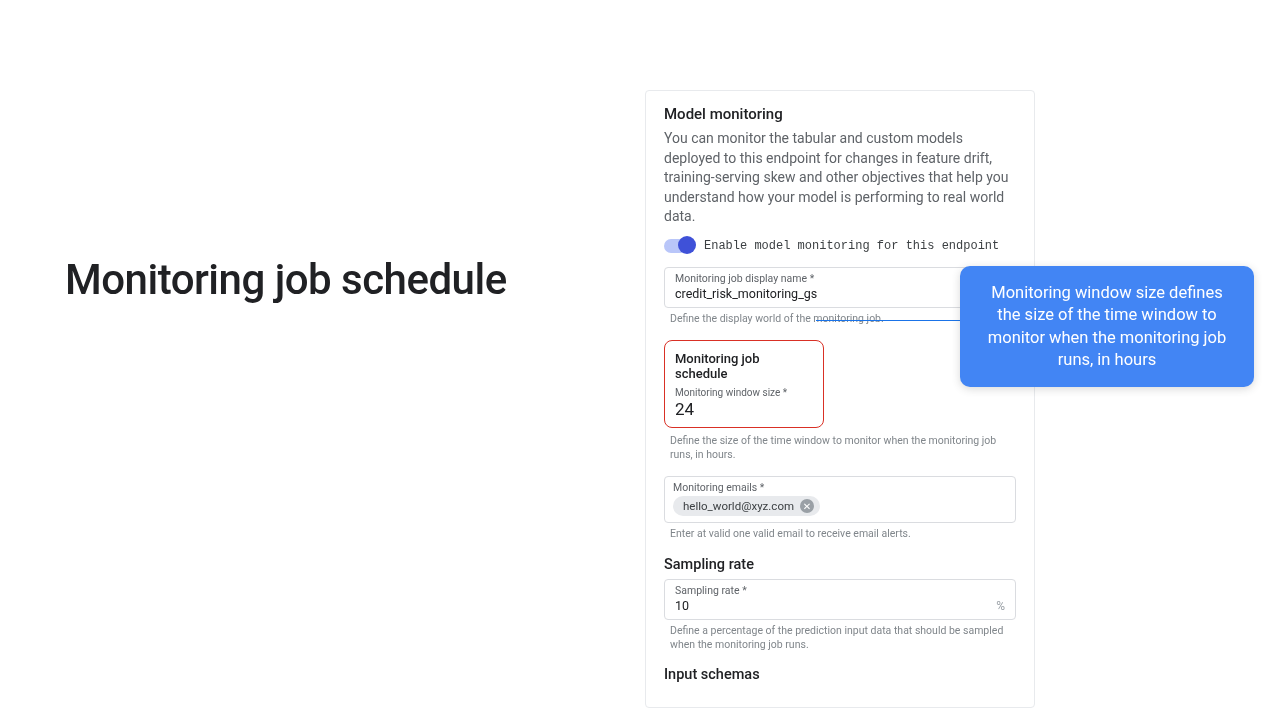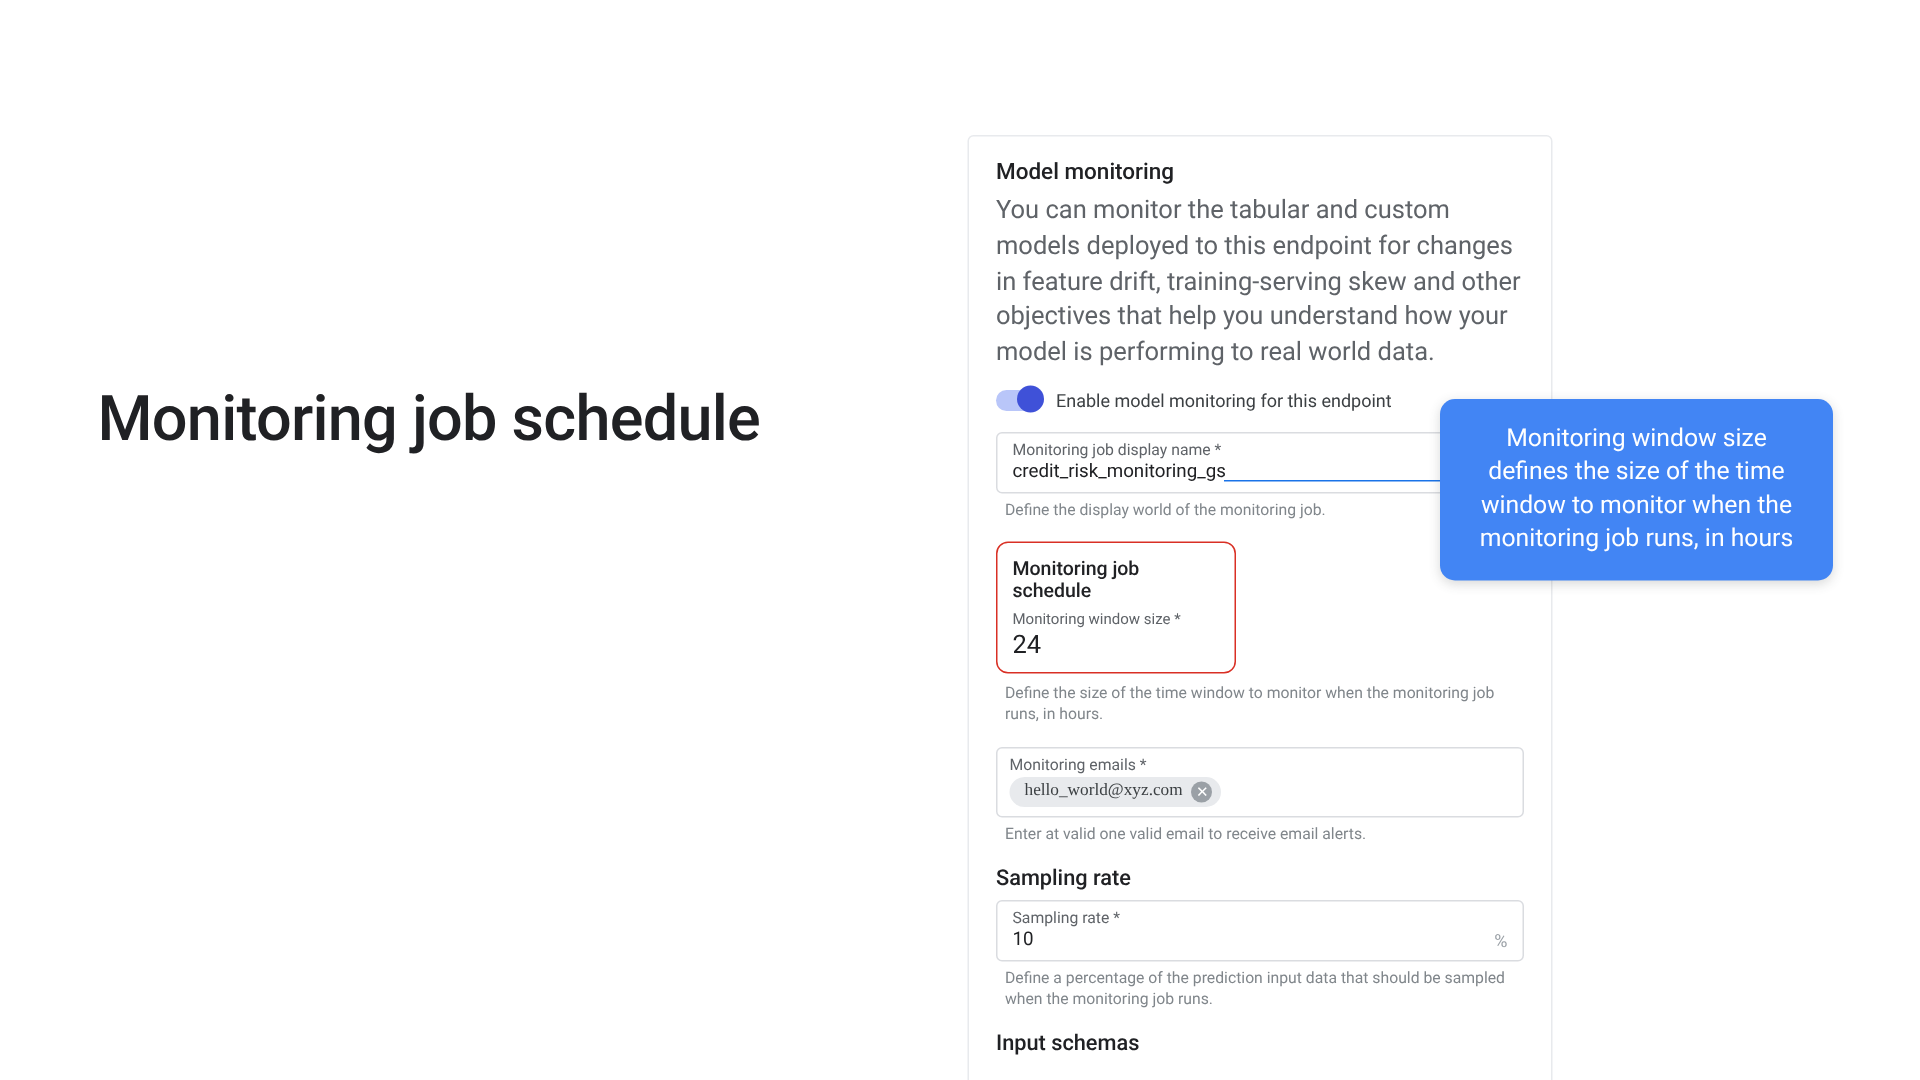--- a/index.html
+++ b/index.html
@@ -32,30 +32,31 @@
     font-size: 12px;
     color: #5f6368;
   }
   .panel h2 {
     font-size: 15px;
     font-weight: 500;
     color: #202124;
     margin-bottom: 6px;
   }
   .panel .desc {
-    font-size: 17px;
+    font-size: 14px;
     line-height: 1.4;
     color: #5f6368;
     margin-bottom: 12px;
   }
   .toggle-row {
     display: flex;
     align-items: center;
     gap: 10px;
     margin-bottom: 14px;
+    font-family: Liberation Mono, monospace;
   }
   .toggle {
     width: 30px;
     height: 14px;
     background: #b9c6f9;
     border-radius: 8px;
     position: relative;
     cursor: pointer;
   }
   .toggle::after {
@@ -148,40 +149,39 @@
   }
   .chip {
     display: inline-flex;
     align-items: flex-start;
     background: #e8eaed;
     border-radius: 12px;
     padding: 3px 6px 3px 10px;
     font-size: 11.5px;
     color: #3c4043;
     margin-top: 2px;
-    font-family: Liberation Serif, serif;
   }
   .chip-x {
     margin-left: 6px;
     width: 14px;
     height: 14px;
     border-radius: 50%;
     background: #9aa0a6;
     color: #fff;
     font-size: 10px;
     display: flex;
     align-items: center;
     justify-content: center;
     cursor: pointer;
   }
   .callout {
     position: absolute;
     left: 960px;
     top: 266px;
-    width: 262px;
+    width: 294px;
     background: #4285f4;
     color: #fff;
     border-radius: 10px;
     padding: 16px 18px;
     font-size: 16.5px;
     line-height: 1.35;
     text-align: center;
     box-shadow: 0 2px 8px rgba(60,64,67,.2);
     z-index: 5;
   }

